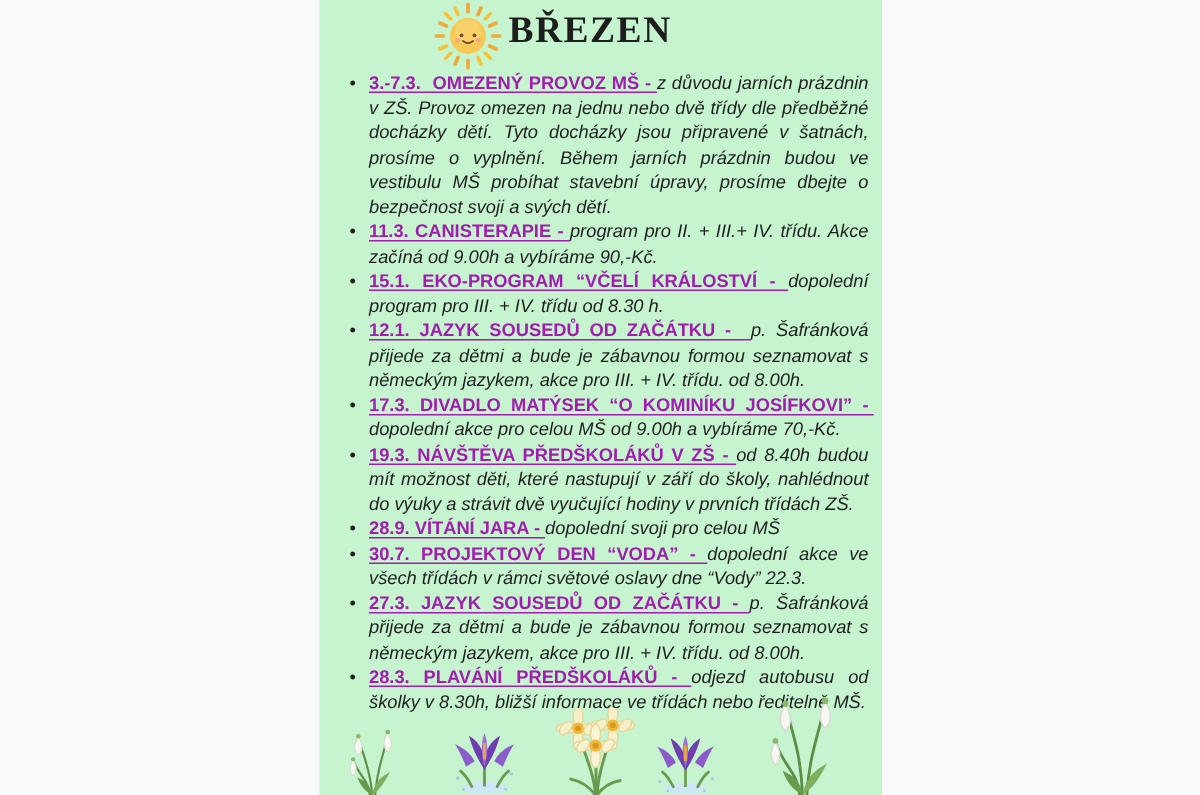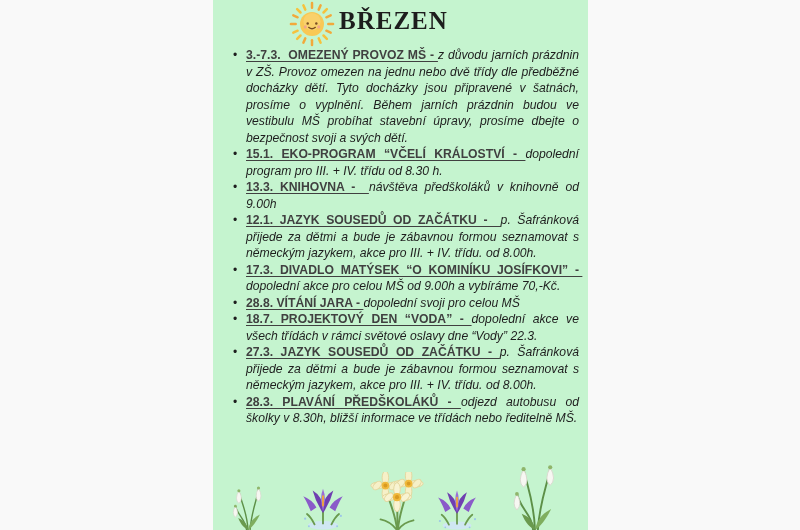--- a/index.html
+++ b/index.html
@@ -16,21 +16,21 @@
            font-family:Liberation Serif, serif; font-weight:700; font-size:25px;
            letter-spacing:1px; color:#1d1d1d; }
 
   ul.events { position:absolute; left:0; top:47px; width:375px;
               padding:0 9px 0 33px; list-style:none; }
   ul.events li { position:relative; text-align:justify;
                  font-style:italic; font-size:12.2px; line-height:16.5px;
                  color:#1e1e1e; }
   ul.events li::before { content:"•"; position:absolute; left:-13px; top:0;
                          font-style:normal; color:#1e1e1e; }
-  .evt-label { color:#404040; font-style:normal; font-weight:700;
+  .evt-label { color:#a21caf; font-style:normal; font-weight:700;
                text-decoration:underline; text-underline-offset:2px;
                white-space:pre-wrap; }
 
   .flowers { position:absolute; left:0; bottom:0; width:375px; height:95px;
              pointer-events:none; }
   .flower { position:absolute; bottom:0; }
   .f-snowdrop-l { left:13px;  width:44px; height:56px; }
   .f-crocus-1   { left:85px;  width:50px; height:47px; }
   .f-daffodil   { left:155px; width:58px; height:58px; }
   .f-crocus-2   { left:220px; width:48px; height:45px; }
@@ -71,36 +71,39 @@
         <circle cx="31" cy="27" r="1.6" fill="#f19f93" opacity="0.85"></circle>
       </svg>
       <div class="title">BŘEZEN</div>
     </div>
 
     <ul class="events">
         <li>
         <span class="evt-label">3.-7.3.  OMEZENÝ PROVOZ MŠ - </span><span class="evt-text">z důvodu jarních prázdnin v ZŠ. Provoz omezen na jednu nebo dvě třídy dle předběžné docházky dětí. Tyto docházky jsou připravené v šatnách, prosíme o vyplnění. Během jarních prázdnin budou ve vestibulu MŠ probíhat stavební úpravy, prosíme dbejte o bezpečnost svoji a svých dětí.</span>
       </li>
         <li>
+        <span class="evt-label">11.3. CANISTERAPIE - </span><span class="evt-text">program pro II. + III.+ IV. třídu. Akce začíná od 9.00h a vybíráme 90,-Kč.</span>
+      </li>
+        <li>
         <span class="evt-label">15.1. EKO-PROGRAM “VČELÍ KRÁLOSTVÍ - </span><span class="evt-text">dopolední program pro III. + IV. třídu od 8.30 h.</span>
       </li>
         <li>
-        <span class="evt-label">13.3. KNIHOVNA -  </span><span class="evt-text">návštěva předškoláků v knihovně od 9.00h</span>
-      </li>
-        <li>
         <span class="evt-label">12.1. JAZYK SOUSEDŮ OD ZAČÁTKU -  </span><span class="evt-text">p. Šafránková přijede za dětmi a bude je zábavnou formou seznamovat s německým jazykem, akce pro III. + IV. třídu. od 8.00h.</span>
       </li>
         <li>
         <span class="evt-label">17.3. DIVADLO MATÝSEK “O KOMINÍKU JOSÍFKOVI” - </span><span class="evt-text">dopolední akce pro celou MŠ od 9.00h a vybíráme 70,-Kč.</span>
       </li>
         <li>
-        <span class="evt-label">28.8. VÍTÁNÍ JARA - </span><span class="evt-text">dopolední svoji pro celou MŠ</span>
-      </li>
-        <li>
-        <span class="evt-label">18.7. PROJEKTOVÝ DEN “VODA” - </span><span class="evt-text">dopolední akce ve všech třídách v rámci světové oslavy dne “Vody” 22.3.</span>
+        <span class="evt-label">19.3. NÁVŠTĚVA PŘEDŠKOLÁKŮ V ZŠ - </span><span class="evt-text">od 8.40h budou mít možnost děti, které nastupují v září do školy,  nahlédnout do výuky a strávit dvě vyučující hodiny v prvních třídách ZŠ.</span>
+      </li>
+        <li>
+        <span class="evt-label">28.9. VÍTÁNÍ JARA - </span><span class="evt-text">dopolední svoji pro celou MŠ</span>
+      </li>
+        <li>
+        <span class="evt-label">30.7. PROJEKTOVÝ DEN “VODA” - </span><span class="evt-text">dopolední akce ve všech třídách v rámci světové oslavy dne “Vody” 22.3.</span>
       </li>
         <li>
         <span class="evt-label">27.3. JAZYK SOUSEDŮ OD ZAČÁTKU - </span><span class="evt-text">p. Šafránková přijede za dětmi a bude je zábavnou formou seznamovat s německým jazykem, akce pro III. + IV. třídu. od 8.00h.</span>
       </li>
         <li>
         <span class="evt-label">28.3. PLAVÁNÍ PŘEDŠKOLÁKŮ - </span><span class="evt-text">odjezd autobusu od školky v 8.30h, bližší informace ve třídách nebo ředitelně MŠ.</span>
       </li>
       </ul>
 
     <div class="flowers">

